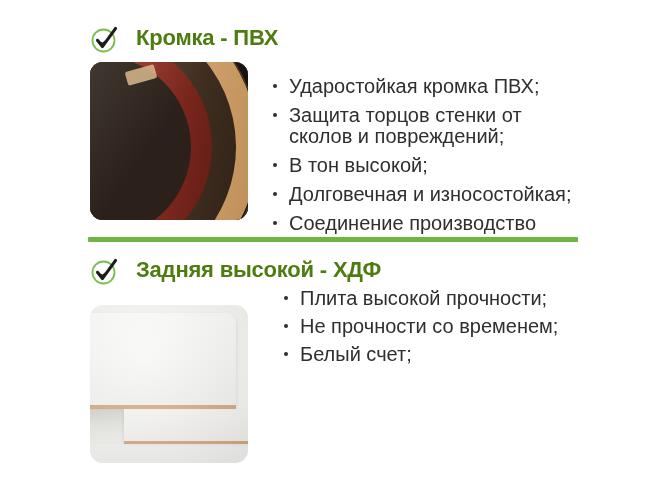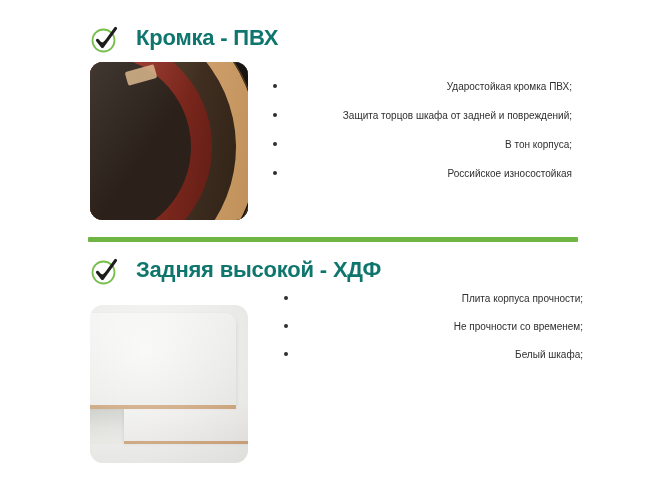--- a/index.html
+++ b/index.html
@@ -37,21 +37,21 @@
     width: 34px;
     height: 34px;
     flex: 0 0 34px;
     margin-right: 14px;
   }
   .check-icon svg { display: block; overflow: visible; }
 
   .sec-title {
     font-size: 22px;
     font-weight: bold;
-    color: #0f766e;
+    color: #4d7c0f;
     letter-spacing: -0.2px;
     white-space: nowrap;
     line-height: 1;
     padding-bottom: 2px;
   }
 
   
   .thumb {
     position: absolute;
     left: 90px;
@@ -159,25 +159,24 @@
     margin: 0;
     padding: 0;
     list-style: none;
   }
   #bullets-pvh { left: 272px; top: 76px; width: 300px; }
   #bullets-hdf { left: 283px; top: 56px; width: 300px; }
 
   .bullets li {
     position: relative;
     padding-left: 17px;
-    font-size: 10px;
+    font-size: 20px;
     color: #2f2f2f;
     line-height: 21px;
     margin-bottom: 8px;
-    text-align: right;
   }
   .bullets li::before {
     content: "";
     position: absolute;
     left: 1px;
     top: 8px;
     width: 4px;
     height: 4px;
     border-radius: 50%;
     background: #2f2f2f;
@@ -223,23 +222,24 @@
         <div class="band b-brown"></div>
         <div class="band b-red"></div>
         <div class="band b-core"></div>
         <div class="seam"></div>
         <div class="gloss"></div>
       </div>
     </div>
 
     <ul class="bullets" id="bullets-pvh">
       <li>Ударостойкая кромка ПВХ;</li>
-      <li>Защита торцов шкафа от задней и повреждений;</li>
-      <li>В тон корпуса;</li>
-      <li>Российское износостойкая</li>
+      <li>Защита торцов стенки от сколов и повреждений;</li>
+      <li>В тон высокой;</li>
+      <li>Долговечная и износостойкая;</li>
+      <li>Соединение производство</li>
     </ul>
   </div>
 
   <div class="divider"></div>
 
   <div class="section" id="section-hdf">
 
     <div class="sec-header">
       <span class="check-icon">
         <svg width="34" height="34" viewBox="0 0 34 34" aria-hidden="true">
@@ -259,19 +259,19 @@
 
         <div class="board bd-mid"></div>
         <div class="edge  ed-mid"></div>
         <div class="board bd-top"></div>
         <div class="edge  ed-top"></div>
         <div class="vig"></div>
       </div>
     </div>
 
     <ul class="bullets" id="bullets-hdf">
-      <li>Плита корпуса прочности;</li>
+      <li>Плита высокой прочности;</li>
       <li>Не прочности со временем;</li>
-      <li>Белый шкафа;</li>
+      <li>Белый счет;</li>
     </ul>
   </div>
 
 </div>
 
 </body></html>

